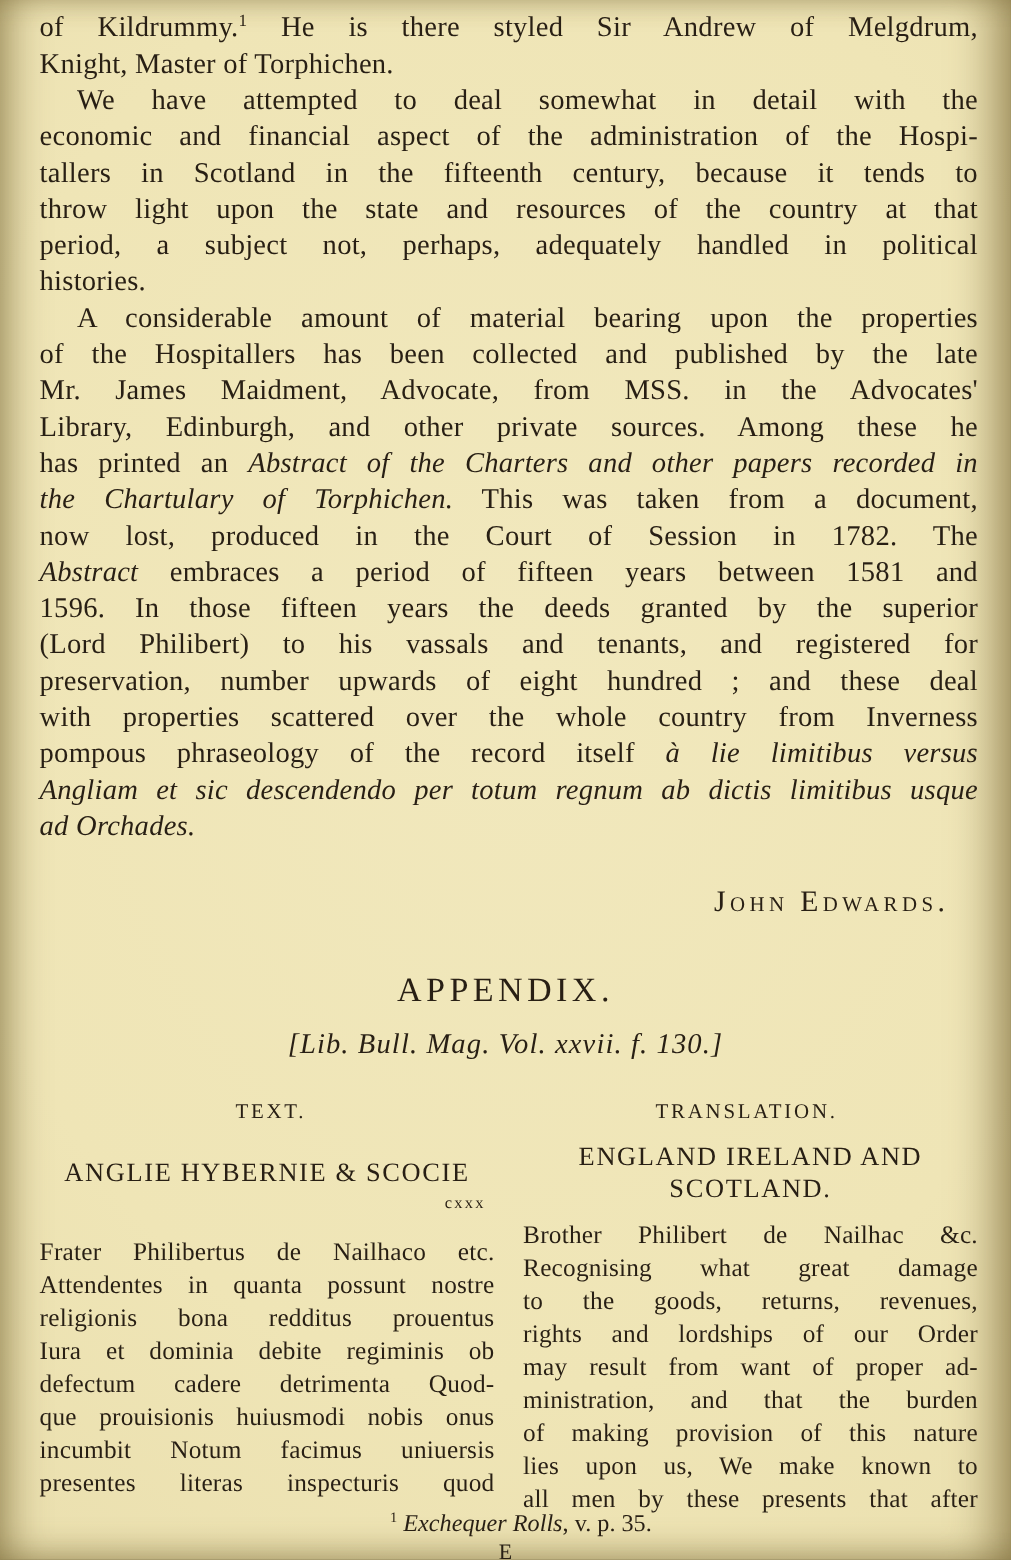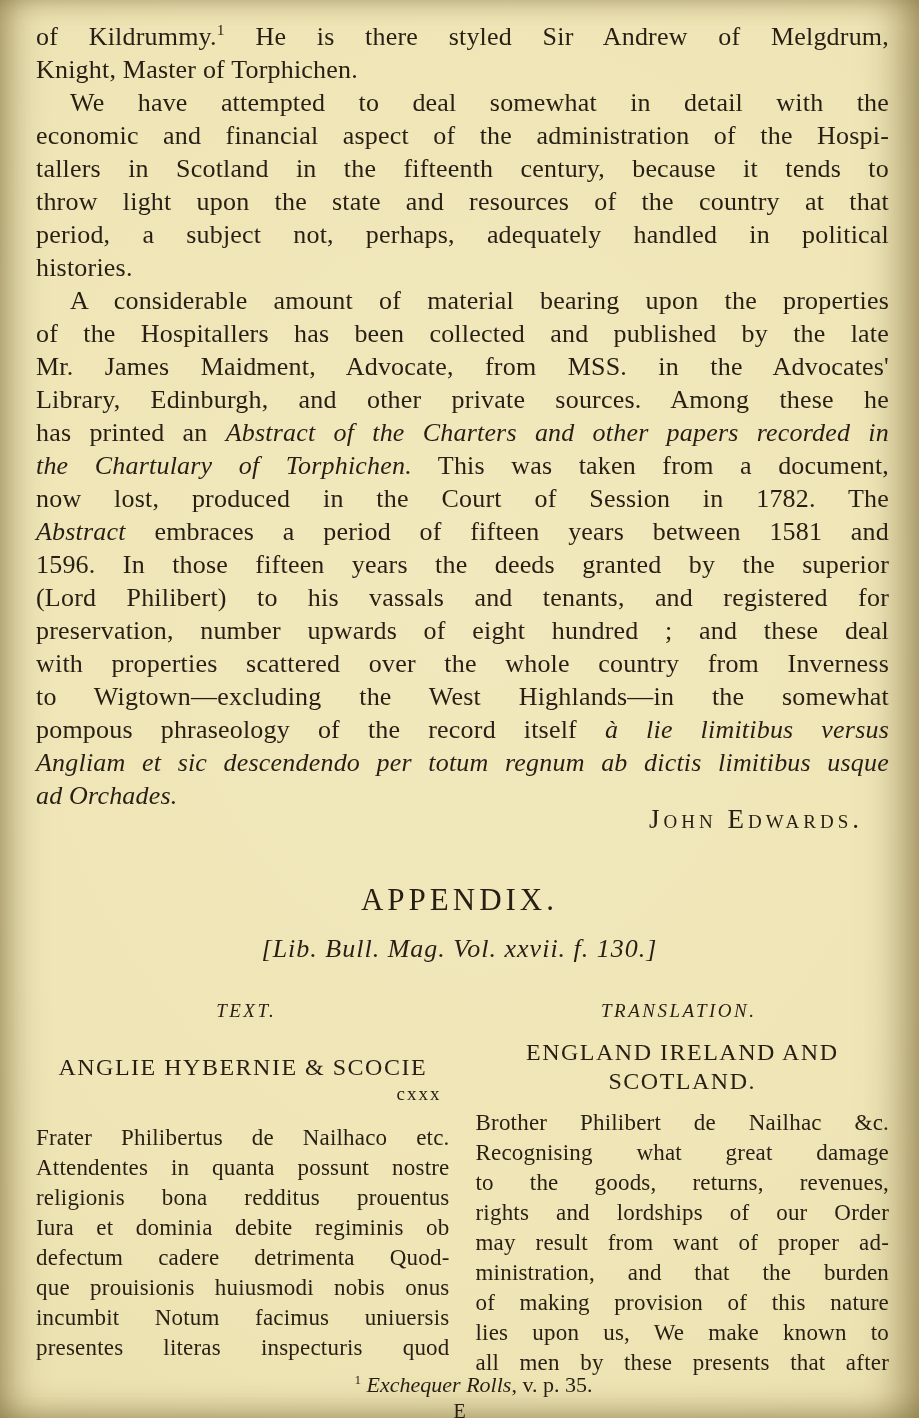--- a/index.html
+++ b/index.html
@@ -16,21 +16,21 @@
     background:
       radial-gradient(130% 105% at 52% 42%, #f1e8bd 0%, #efe5b6 45%, #eadfae 70%, #e2d7a2 88%, #d8cc95 100%);
     box-shadow:
       inset 26px 0 34px -16px rgba(110, 92, 42, 0.55),
       inset -34px 0 40px -18px rgba(110, 92, 42, 0.6),
       inset 0 -22px 30px -16px rgba(110, 92, 42, 0.35),
       inset 0 14px 24px -14px rgba(110, 92, 42, 0.25);
   }
   .essay {
     position: absolute;
-    left: 36px; top: 20px; width: 853px;
+    left: 36px; top: 8px; width: 853px;
   }
   .line {
     text-align: justify;
     text-align-last: justify;
     font-size: 26px;
     line-height: 33px;
     letter-spacing: 0.2px;
     white-space: normal;
   }
   .line.last { text-align-last: left; }
@@ -57,39 +57,39 @@
     top: 934px; left: 0; width: 100%;
     text-align: center;
     font-style: italic;
     font-size: 26px;
     letter-spacing: 1px;
   }
   .col-area {
     position: absolute;
     left: 36px; top: 1000px; width: 853px;
   }
-  .col-headers { display: flex; gap: 12px; font-style: italic; }
+  .col-headers { display: flex; gap: 12px; }
   .col-header {
     flex: 1; min-width: 0;
     text-align: center;
     font-size: 19px;
     letter-spacing: 2.5px;
   }
   .cols { display: flex; gap: 26px; margin-top: 16px; align-items: center; }
   .col { flex: 1; min-width: 0; }
   .col-top { height: 66px; }
   .col-heading-line {
     text-align: center;
     font-size: 24px;
     line-height: 29px;
     letter-spacing: 1.5px;
   }
   .col-number {
     text-align: right;
-    font-size: 19px;
+    font-size: 15px;
     letter-spacing: 2px;
     padding-right: 8px;
     line-height: 24px;
   }
   .col-body { margin-top: 4px; }
   .col-body .line {
     font-size: 23px;
     line-height: 30px;
     text-align: justify;
     text-align-last: justify;
@@ -132,21 +132,20 @@
         <div class="line">Mr. James Maidment, Advocate, from MSS. in the Advocates'</div>
         <div class="line">Library, Edinburgh, and other private sources. Among these he</div>
         <div class="line"><span>has printed an </span><em>Abstract of the Charters and other papers recorded in</em></div>
         <div class="line"><em>the Chartulary of Torphichen.</em><span> This was taken from a document,</span></div>
         <div class="line">now lost, produced in the Court of Session in 1782. The</div>
         <div class="line"><em>Abstract</em><span> embraces a period of fifteen years between 1581 and</span></div>
         <div class="line">1596. In those fifteen years the deeds granted by the superior</div>
         <div class="line">(Lord Philibert) to his vassals and tenants, and registered for</div>
         <div class="line">preservation, number upwards of eight hundred ; and these deal</div>
         <div class="line">with properties scattered over the whole country from Inverness</div>
-        <div class="line">to Wigtown—excluding the West Highlands—in the somewhat</div>
         <div class="line"><span>pompous phraseology of the record itself </span><em>à lie limitibus versus</em></div>
         <div class="line"><em>Angliam et sic descendendo per totum regnum ab dictis limitibus usque</em></div>
         <div class="line last"><em>ad Orchades.</em></div>
       </div>
     </div>
 
   <div class="signature">John Edwards.</div>
 
   <div class="appendix-title">APPENDIX.</div>
 

